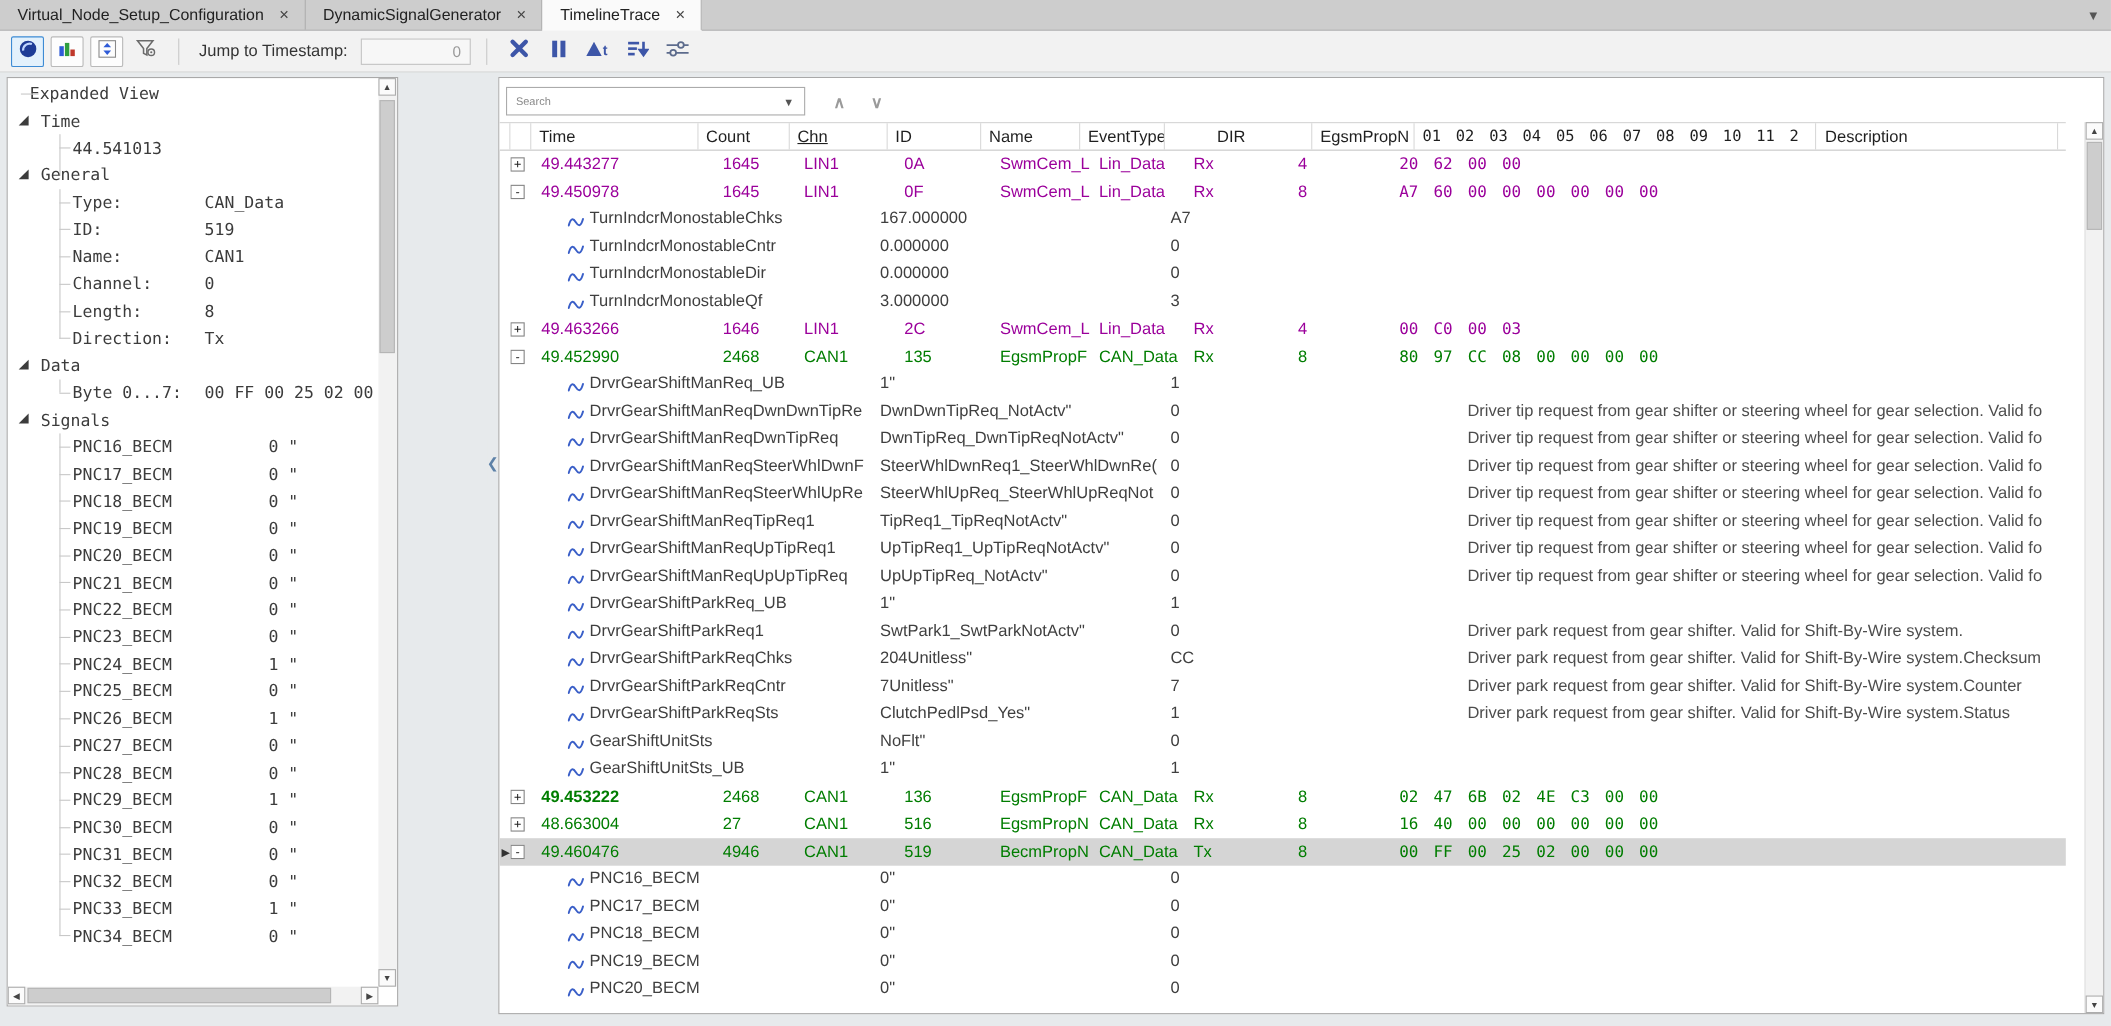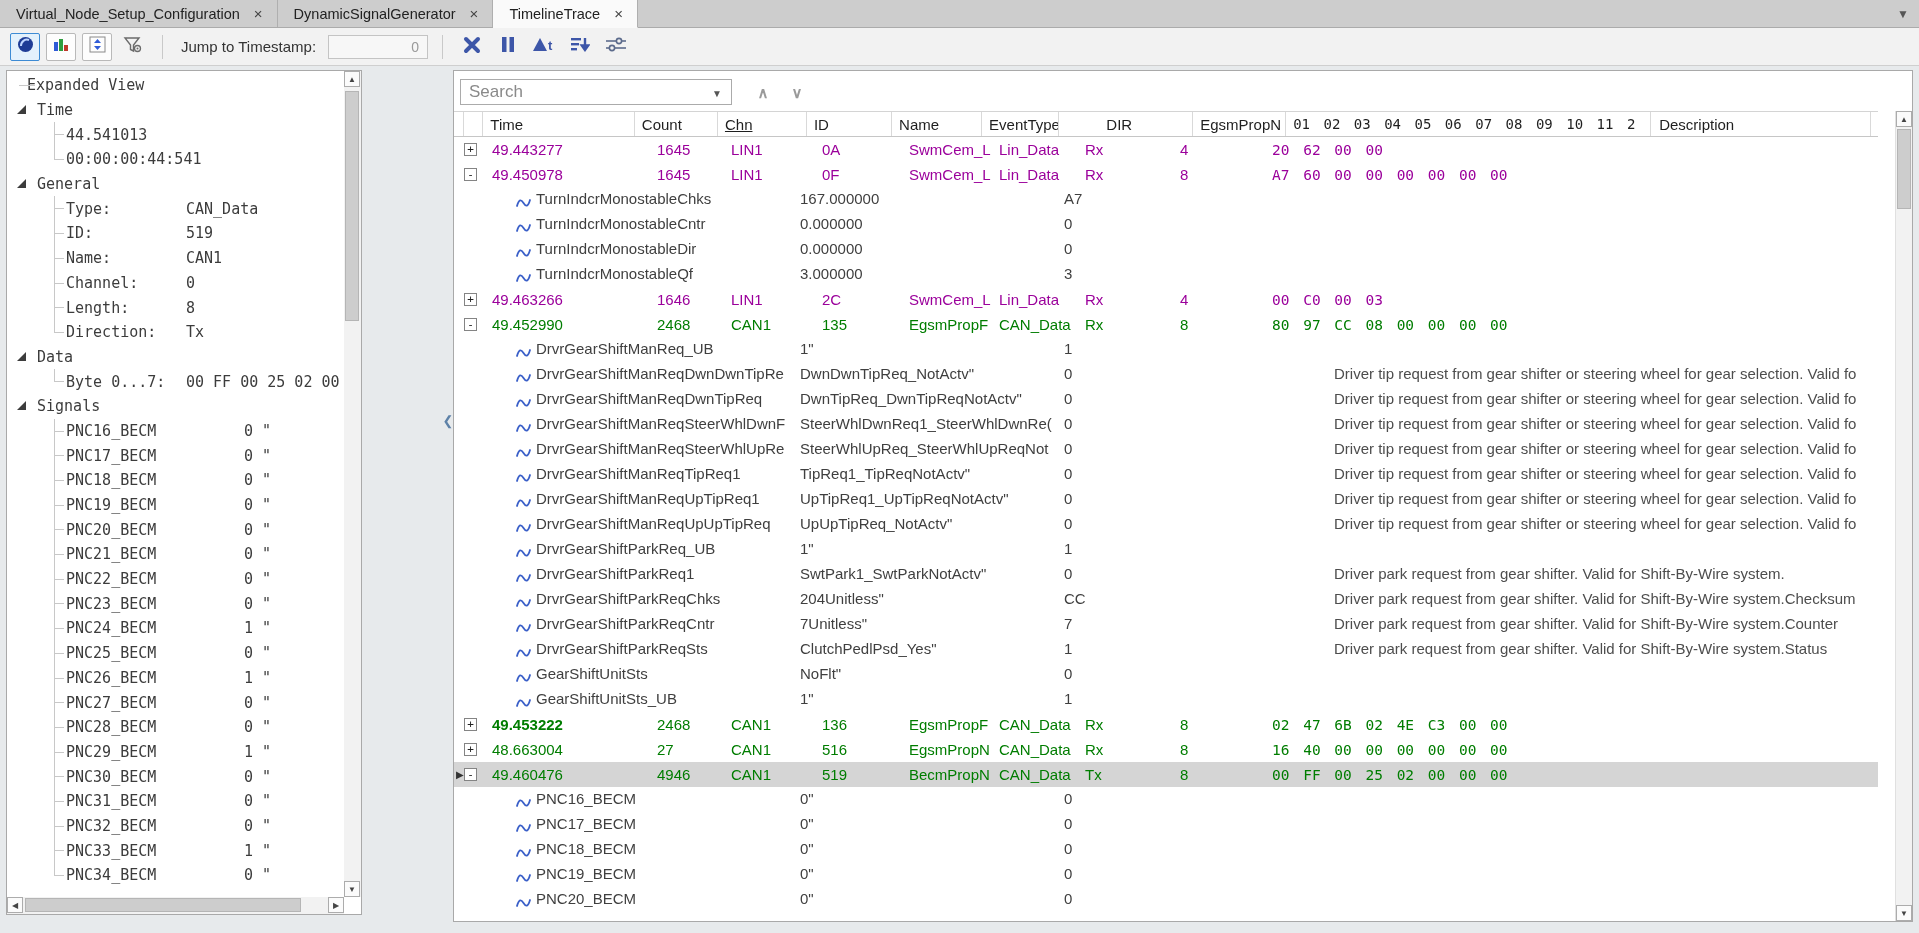--- a/index.html
+++ b/index.html
@@ -49,21 +49,21 @@
     border:1px solid #ACACAC; color:#444; font-size:8px; display:flex; align-items:center; justify-content:center;}
   .sb-thumb { position:absolute; background:#CDCDCD; border:1px solid #B5B5B5;}
   
   .splitter { position:absolute; left:443px; top:4px; width:10px; height:845px; }
   .split-chev { position:absolute; left:0; top:330px; width:10px; height:40px; color:#5E82A8;
     font-size:13px; display:flex; align-items:center; justify-content:center; background:#E7EAEC;}
   
   .trace { left:453px; top:4px; width:1460px; height:852px; overflow:hidden;}
   .searchrow { position:absolute; left:0; top:0; right:0; height:40px; background:#FFFFFF;}
   .searchbox { position:absolute; left:6px; top:8px; width:272px; height:26px;
-    border:1px solid #ABABAB; font-size:17px; color:#333; padding:0 24px 0 8px;}
+    border:1px solid #ABABAB; font-size:10px; color:#333; padding:0 24px 0 8px;}
   .searchbox::placeholder { color:#8A8A8A; }
   .search-caret { position:absolute; left:258px; top:17px; color:#555; font-size:10px;}
   .chev-btn { position:absolute; top:10px; width:26px; height:24px; display:flex;
     align-items:center; justify-content:center; color:#9A9A9A; font-size:15px; font-weight:bold;}
   
   .thead { position:absolute; left:0; top:40px; width:1424px; height:26px; display:flex;
     border-top:1px solid #D4D4D4; border-bottom:1px solid #C6C6C6; font-size:15px; color:#1F1F1F;
     align-items:center; background:#FFF;}
   .hc { height:100%; display:flex; align-items:center; border-right:1px solid #D9D9D9;
     padding-left:7px; overflow:hidden; white-space:nowrap;}
@@ -194,21 +194,20 @@
 </div>
 
 <div class="workspace">
 
   <div class="panel sidebar">
     <div class="tree" id="tree">
         <div class="trow"><span class="rootelbow"></span><span class="lbl-root">Expanded View</span></div>
         <div class="trow"><span class="tri"></span><span class="lbl-sec">Time</span></div>
         <div style="position: relative;">
           <div class="trow"><span class="tick"></span><span class="lbl-ch">44.541013</span></div>
-          <div class="trow"><span class="tick"></span><span class="lbl-ch">00:00:00:44:541</span></div>
           <span class="guide" style="top: 0px; height: 37.4px;"></span>
         </div>
         <div class="trow"><span class="tri"></span><span class="lbl-sec">General</span></div>
         <div style="position: relative;">
           <div class="trow"><span class="tick"></span><span class="lbl-ch">Type:</span><span class="val-ch">CAN_Data</span></div>
           <div class="trow"><span class="tick"></span><span class="lbl-ch">ID:</span><span class="val-ch">519</span></div>
           <div class="trow"><span class="tick"></span><span class="lbl-ch">Name:</span><span class="val-ch">CAN1</span></div>
           <div class="trow"><span class="tick"></span><span class="lbl-ch">Channel:</span><span class="val-ch">0</span></div>
           <div class="trow"><span class="tick"></span><span class="lbl-ch">Length:</span><span class="val-ch">8</span></div>
           <div class="trow"><span class="tick"></span><span class="lbl-ch">Direction:</span><span class="val-ch">Tx</span></div>

